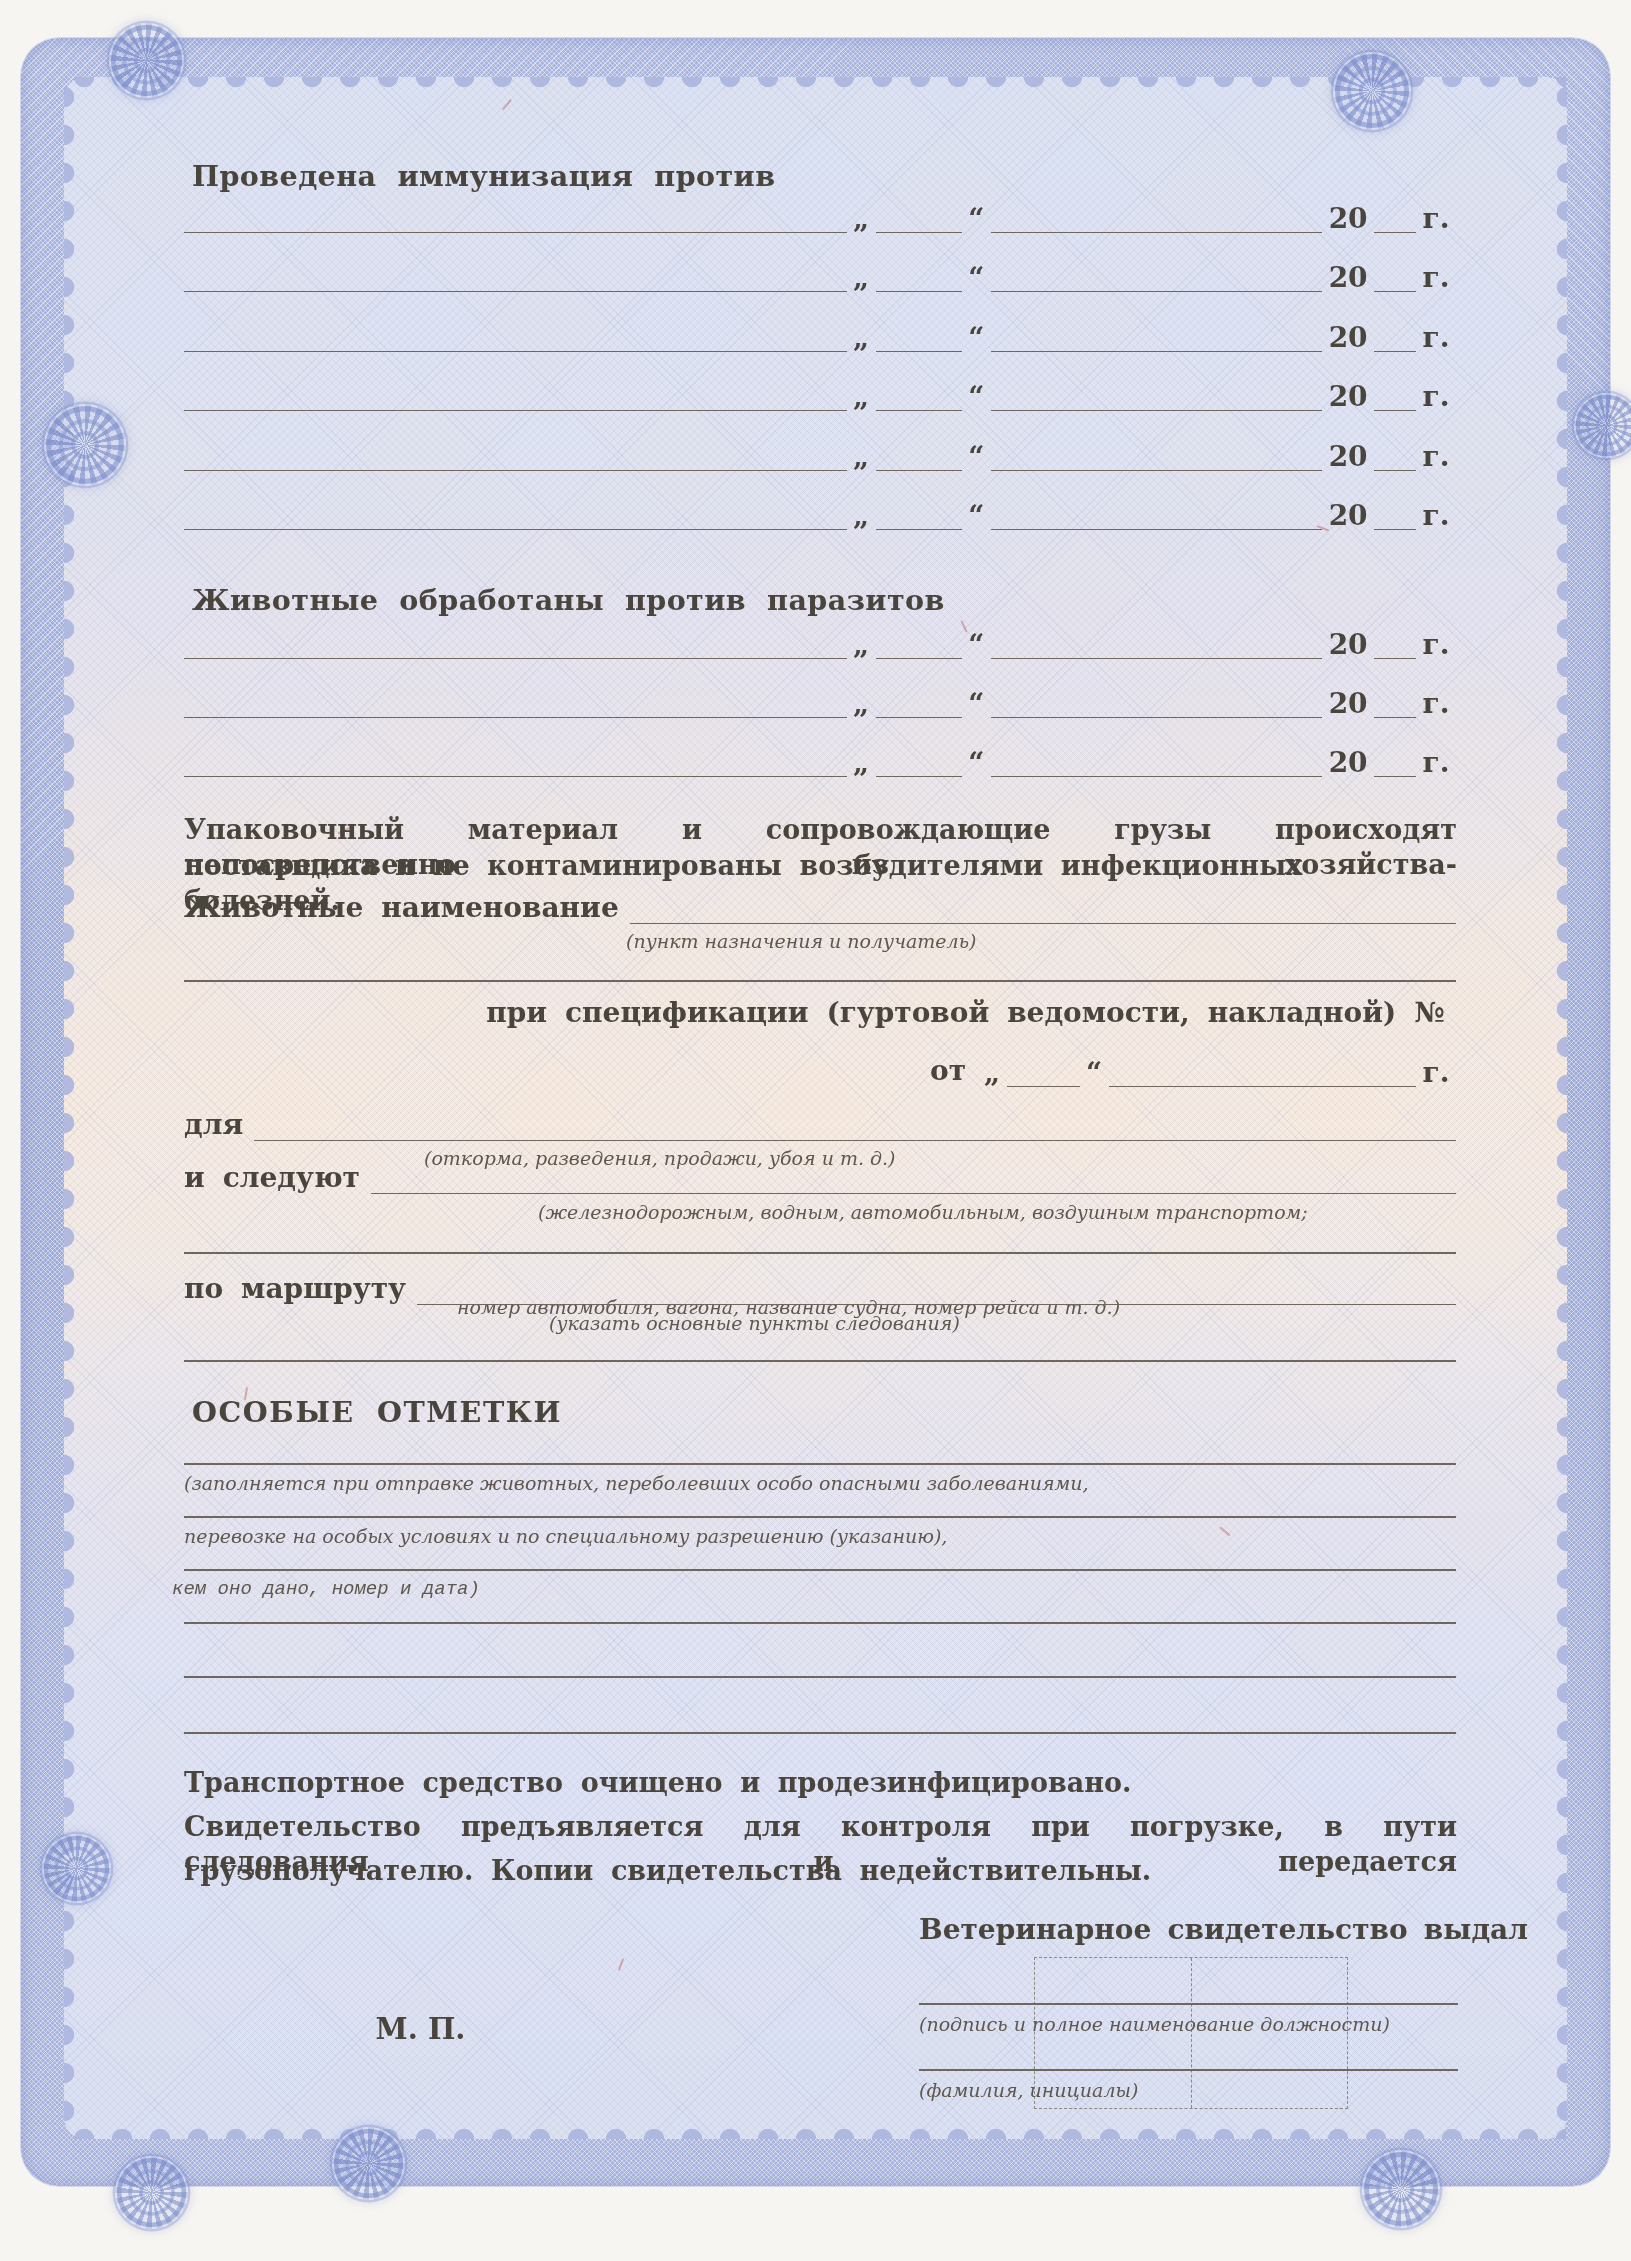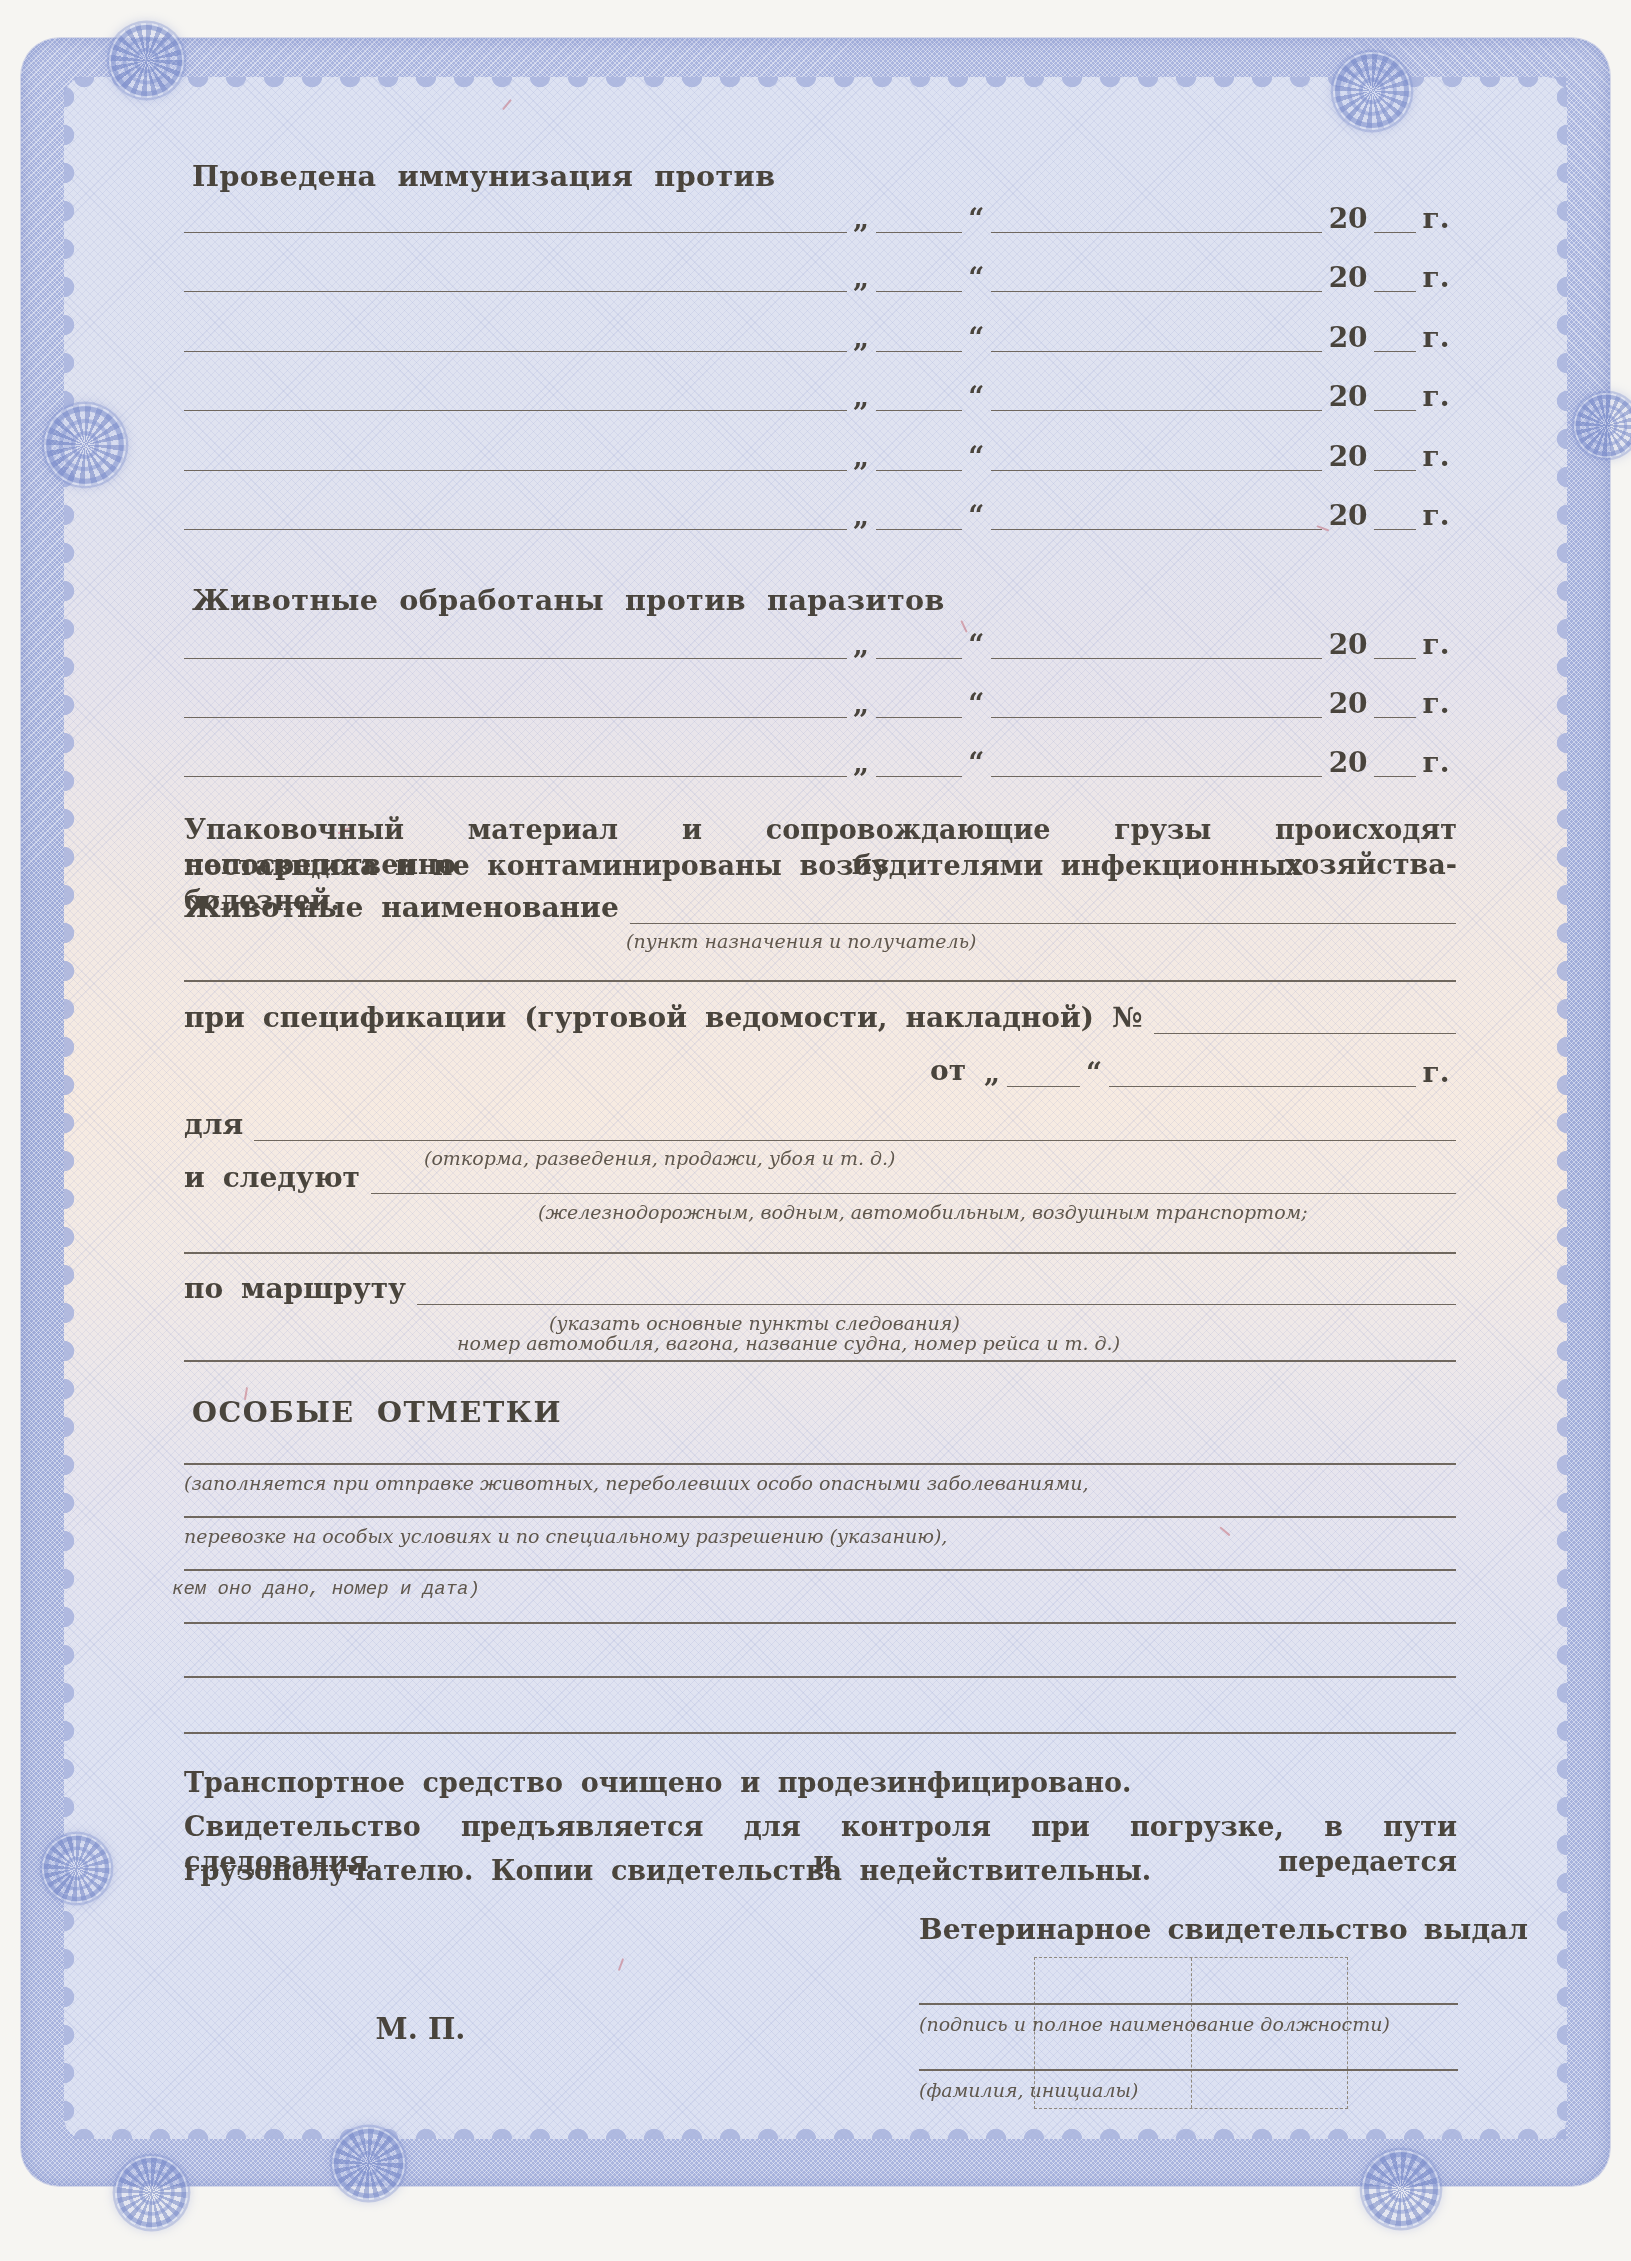--- a/index.html
+++ b/index.html
@@ -235,21 +235,21 @@
     <p class="para" style="top:848px;">поставщика и не контаминированы возбудителями инфекционных болезней.</p>
 
     <div class="flex-row" style="top:888px;">
       <span class="label">Животные наименование</span>
       <span class="fill grow1"></span>
     </div>
     <div class="caption" style="top:930px;left:626px;width:734px;">(пункт назначения и получатель)</div>
 
     <div class="hline" style="top:980px;left:184px;right:175px;"></div>
 
-    <div class="flex-row" style="top:998px;">
+    <div class="flex-row" style="top:998px;flex-direction:column;">
       <span class="label">при спецификации (гуртовой ведомости, накладной) №</span>
       <span class="fill grow1"></span>
     </div>
 
     <div class="flex-row" style="top:1051px;left:930px;">
       <span class="label">от</span>
       <span class="q">„</span>
       <span class="fill" style="width:73px;"></span>
       <span class="q">“</span>
       <span class="fill grow1"></span>
@@ -262,21 +262,21 @@
     </div>
     <div class="caption" style="top:1147px;left:424px;width:734px;">(откорма, разведения, продажи, убоя и т. д.)</div>
 
     <div class="flex-row" style="top:1158px;">
       <span class="label">и следуют</span>
       <span class="fill grow1"></span>
     </div>
     <div class="caption" style="top:1201px;left:538px;width:734px;">(железнодорожным, водным, автомобильным, воздушным транспортом;</div>
 
     <div class="hline" style="top:1252px;left:184px;right:175px;"></div>
-    <div class="caption" style="top:1332px;left:457px;width:734px;">номер автомобиля, вагона, название судна, номер рейса и т. д.)</div>
+    <div class="caption" style="top:1296px;left:457px;width:734px;">номер автомобиля, вагона, название судна, номер рейса и т. д.)</div>
 
     <div class="flex-row" style="top:1269px;">
       <span class="label">по маршруту</span>
       <span class="fill grow1"></span>
     </div>
     <div class="caption" style="top:1312px;left:549px;width:734px;">(указать основные пункты следования)</div>
 
     <div class="hline" style="top:1360px;left:184px;right:175px;"></div>
 
     <h2 class="sec-title" style="top:1387px;letter-spacing:1.6px;">ОСОБЫЕ ОТМЕТКИ</h2>

